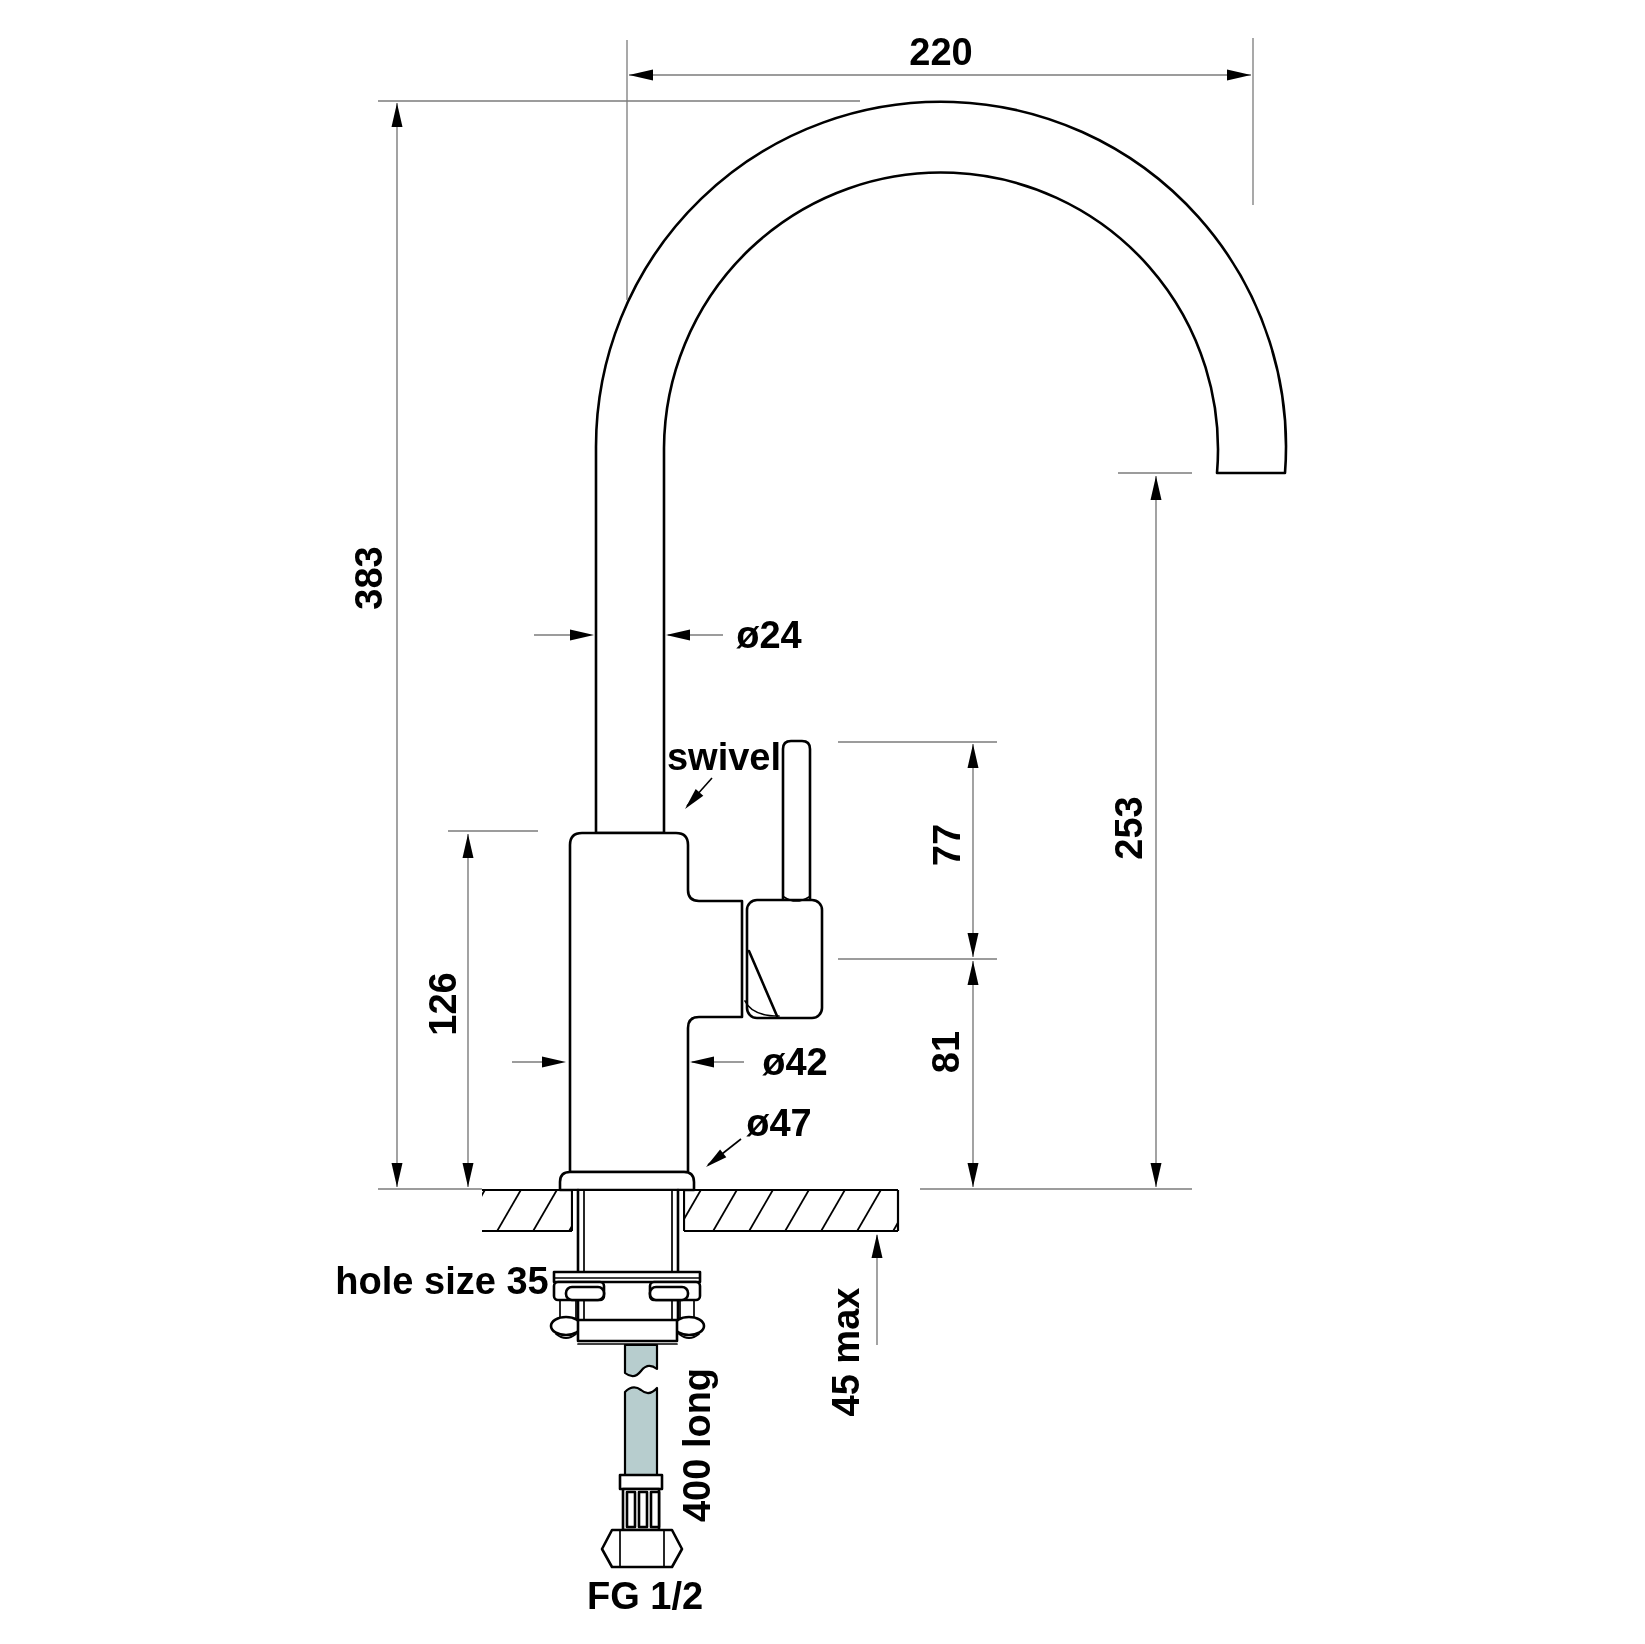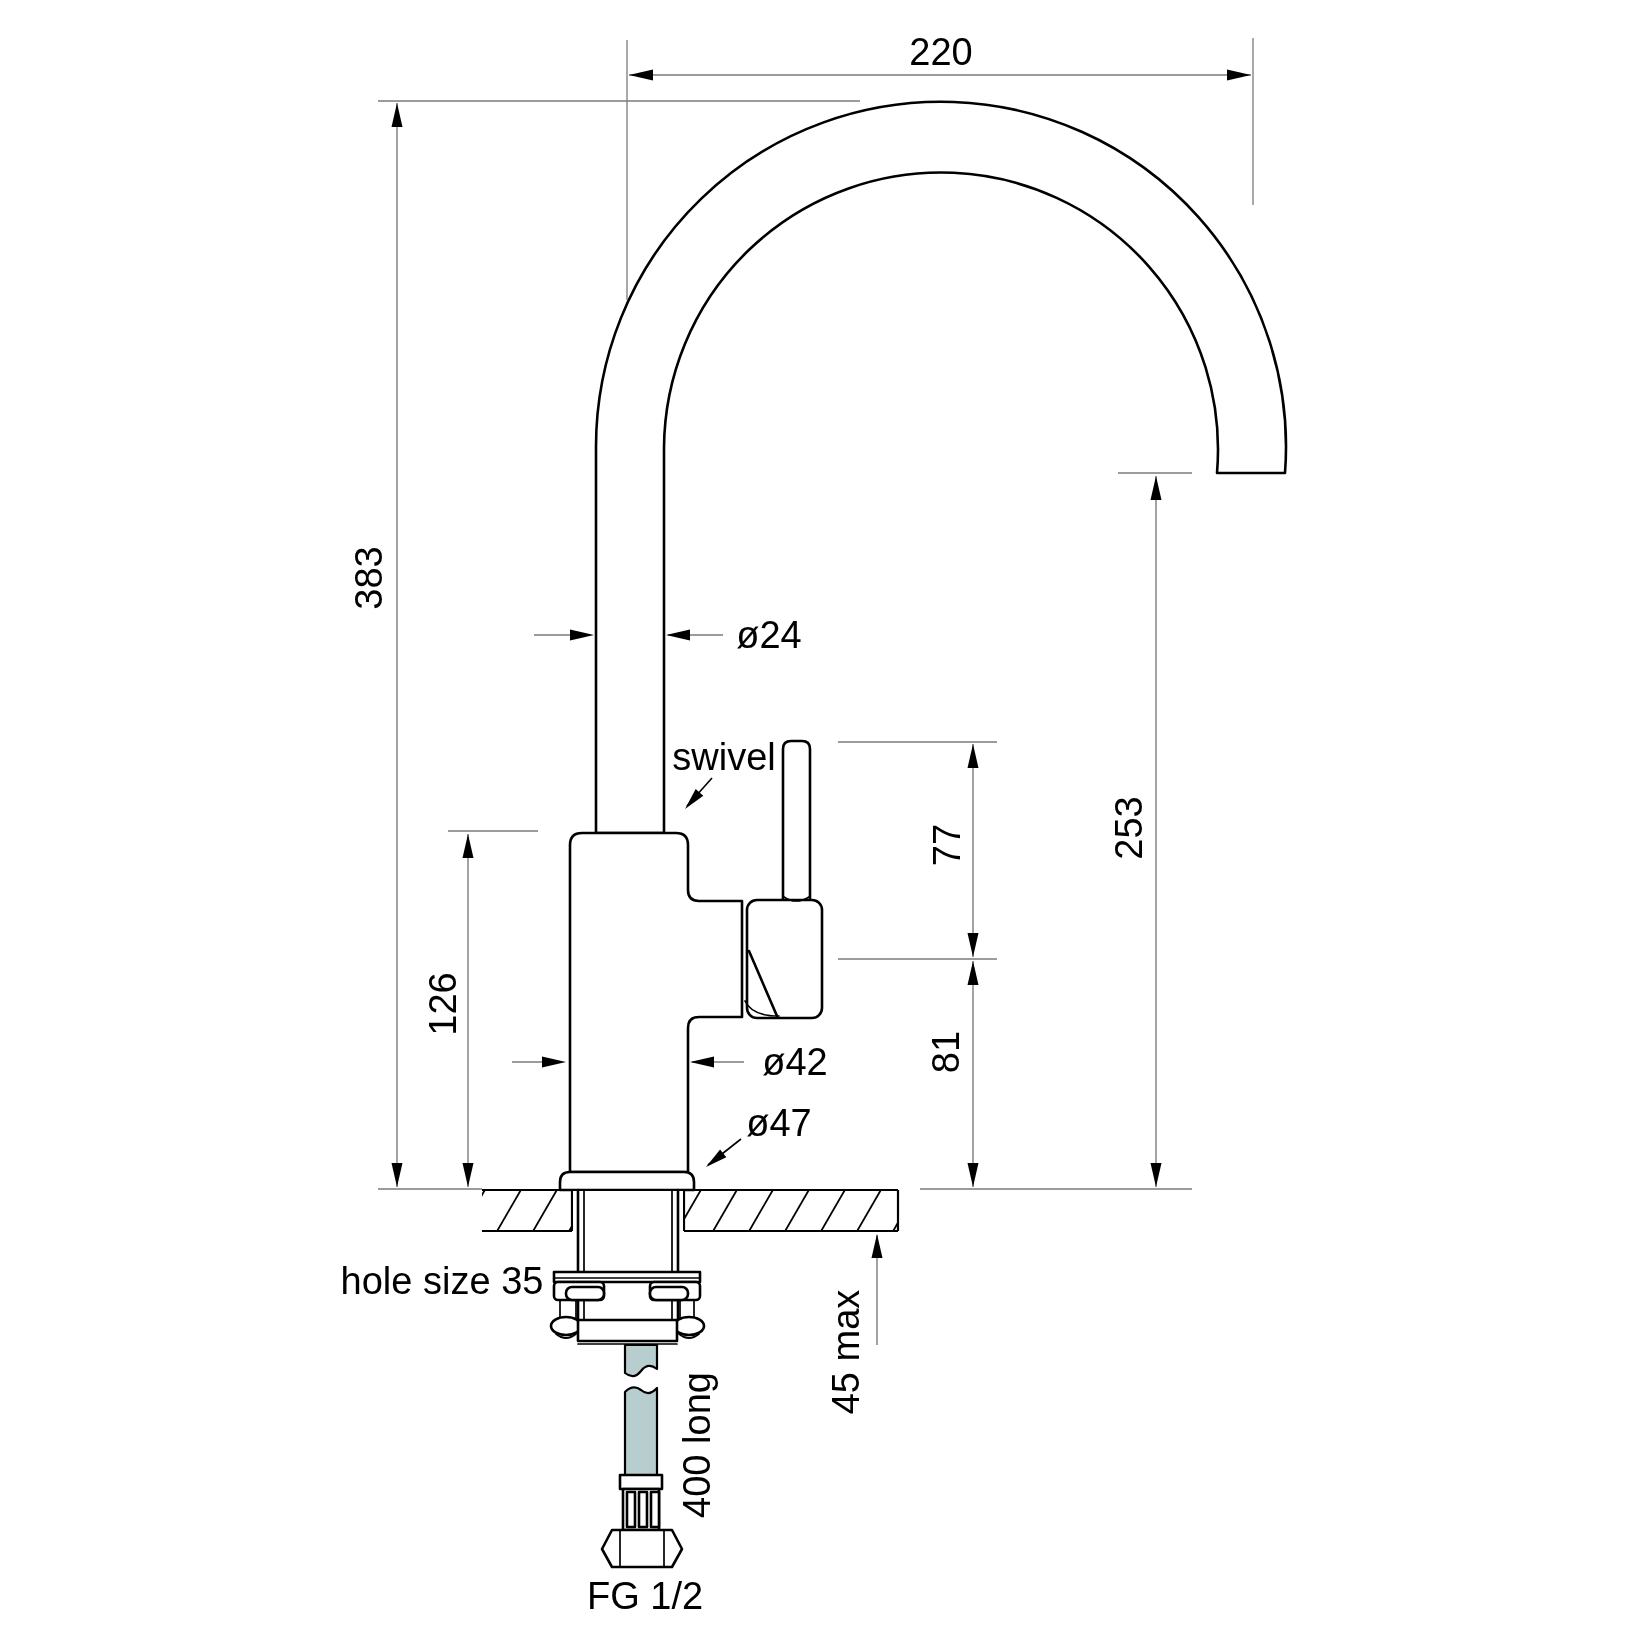--- a/index.html
+++ b/index.html
@@ -6,20 +6,21 @@
     margin: 0;
     padding: 0;
     background: #ffffff;
   }
   .stage {
     position: relative;
     width: 1645px;
     height: 1644px;
     background: #ffffff;
     overflow: hidden;
+    font-weight: bold;
   }
   svg { display: block; }
   .lbl {
     font-family: "Liberation Sans", "DejaVu Sans", sans-serif;
     font-size: 38px;
     fill: #000000;
     text-anchor: middle;
   }
   .obj  { stroke: #000000; stroke-width: 2.6; fill: none; stroke-linejoin: round; stroke-linecap: round; }
   .objf { stroke: #000000; stroke-width: 2.6; fill: #ffffff; stroke-linejoin: round; }

